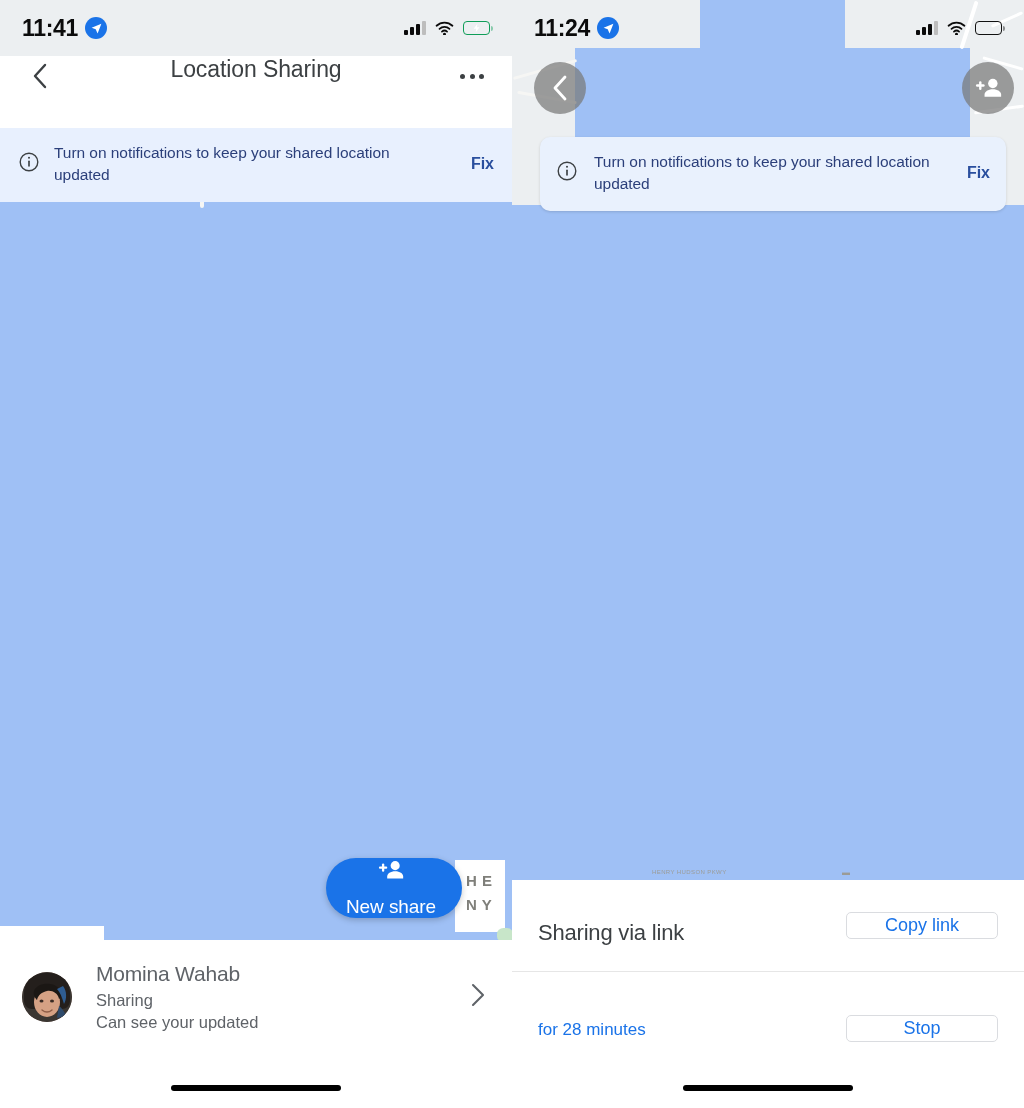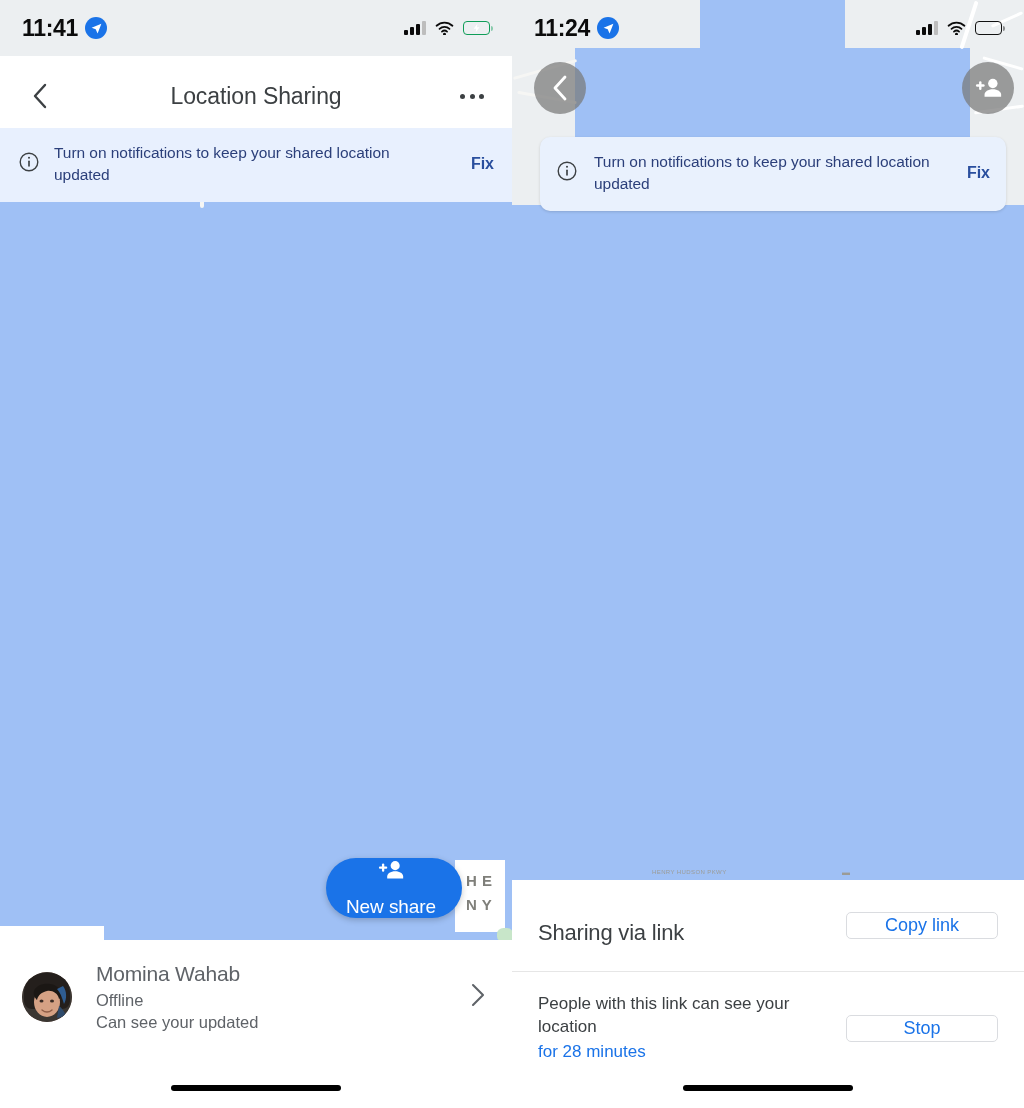--- a/index.html
+++ b/index.html
@@ -60,21 +60,21 @@
   .batt .fill { height:100%; border-radius:1.5px; }
   .batt.charging { border-color:#0f9d58; }
   .batt.charging:after { background:#0f9d58; }
   .batt.charging .fill { background:#0f9d58; width:100%; }
   .batt.normal .fill { background:#111; width:86%; }
   .bolt { position:absolute; left:50%; top:50%; transform:translate(-50%,-50%); }
 
   
   .appbar {
     position:absolute; top:56px; left:0; right:0; height:80px; z-index:30;
-    background:#ffffff; display:flex; align-items:center; padding:0 20px;
+    background:#ffffff; display:flex; align-items:flex-start; padding:0 20px;
   }
   .appbar-title {
     flex:1; text-align:center; font-size:23px; color:#3c4043; font-weight:400;
     letter-spacing:-.1px;
   }
   .icon-btn {
     width:40px; height:40px; display:flex; align-items:center; justify-content:center;
     cursor:pointer; flex:0 0 auto;
   }
   .dots { display:flex; gap:4.5px; }
@@ -271,21 +271,21 @@
               <ellipse cx="19.5" cy="29" rx="2" ry="1.5" fill="#3a2b24"></ellipse>
               <ellipse cx="30" cy="29" rx="2" ry="1.5" fill="#3a2b24"></ellipse>
               <path d="M20 38c3 2.5 7 2.5 10 0" stroke="#8e5d47" stroke-width="1.4" fill="none" stroke-linecap="round"></path>
               <path d="M41 14c4 5 4 13 1 18-2-7-4-12-7-15z" fill="#2f5d92"></path>
               <path d="M44 44c-2-5-4-8-7-10l-2 12z" fill="#2e4a6b"></path>
             </g>
           </svg>
         </div>
         <div class="contact-info">
           <div class="contact-name">Momina Wahab</div>
-          <div class="contact-sub">Offline</div>
+          <div class="contact-sub">Sharing</div>
           <div class="contact-sub2">Can see your updated</div>
         </div>
         <div class="chev-right">
           <svg width="16" height="26" viewBox="0 0 16 26">
             <path d="M3 3l10 10L3 23" stroke="#5f6368" stroke-width="2.1" fill="none" stroke-linecap="round" stroke-linejoin="round"></path>
           </svg>
         </div>
       </div>
     </div>
 
@@ -363,21 +363,20 @@
       <span class="notif-fix">Fix</span>
     </div>
 
     <div class="sheet-right">
       <div class="sr-row top">
         <span class="sr-title">Sharing via link</span>
         <button class="outline-btn">Copy link</button>
       </div>
       <div class="sr-row bottom">
         <span class="sr-desc">
-          <span>People with this link can see your location</span>
           <span class="mins">for 28 minutes</span>
         </span>
         <button class="outline-btn">Stop</button>
       </div>
     </div>
 
     <div class="home-ind"></div>
   </div>
 
 </div>

